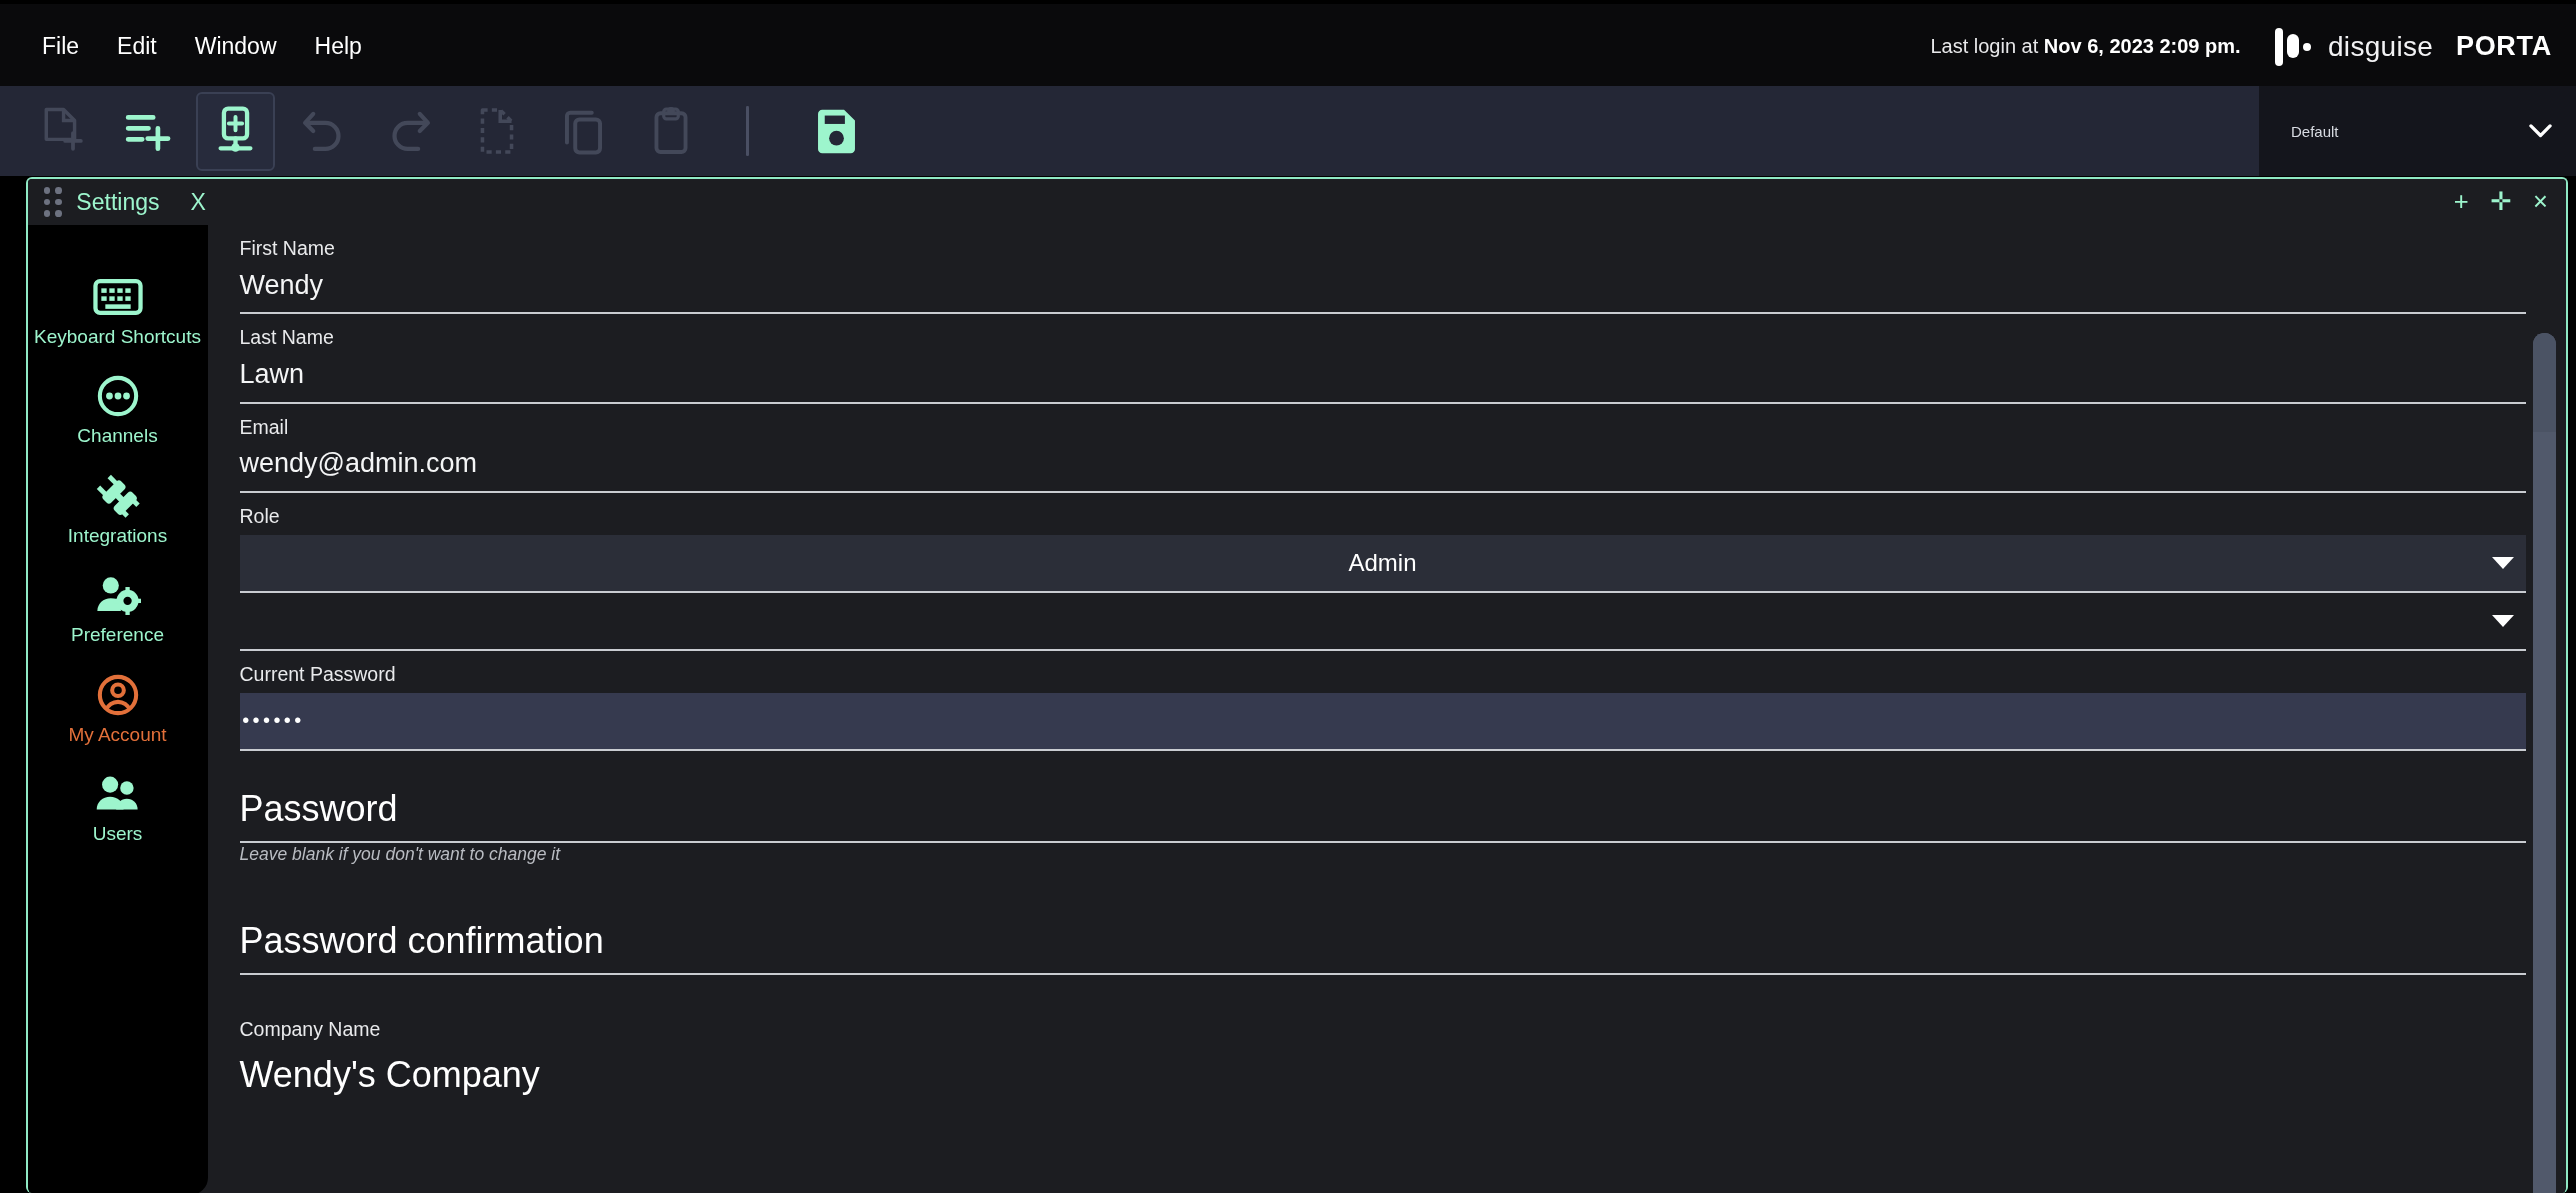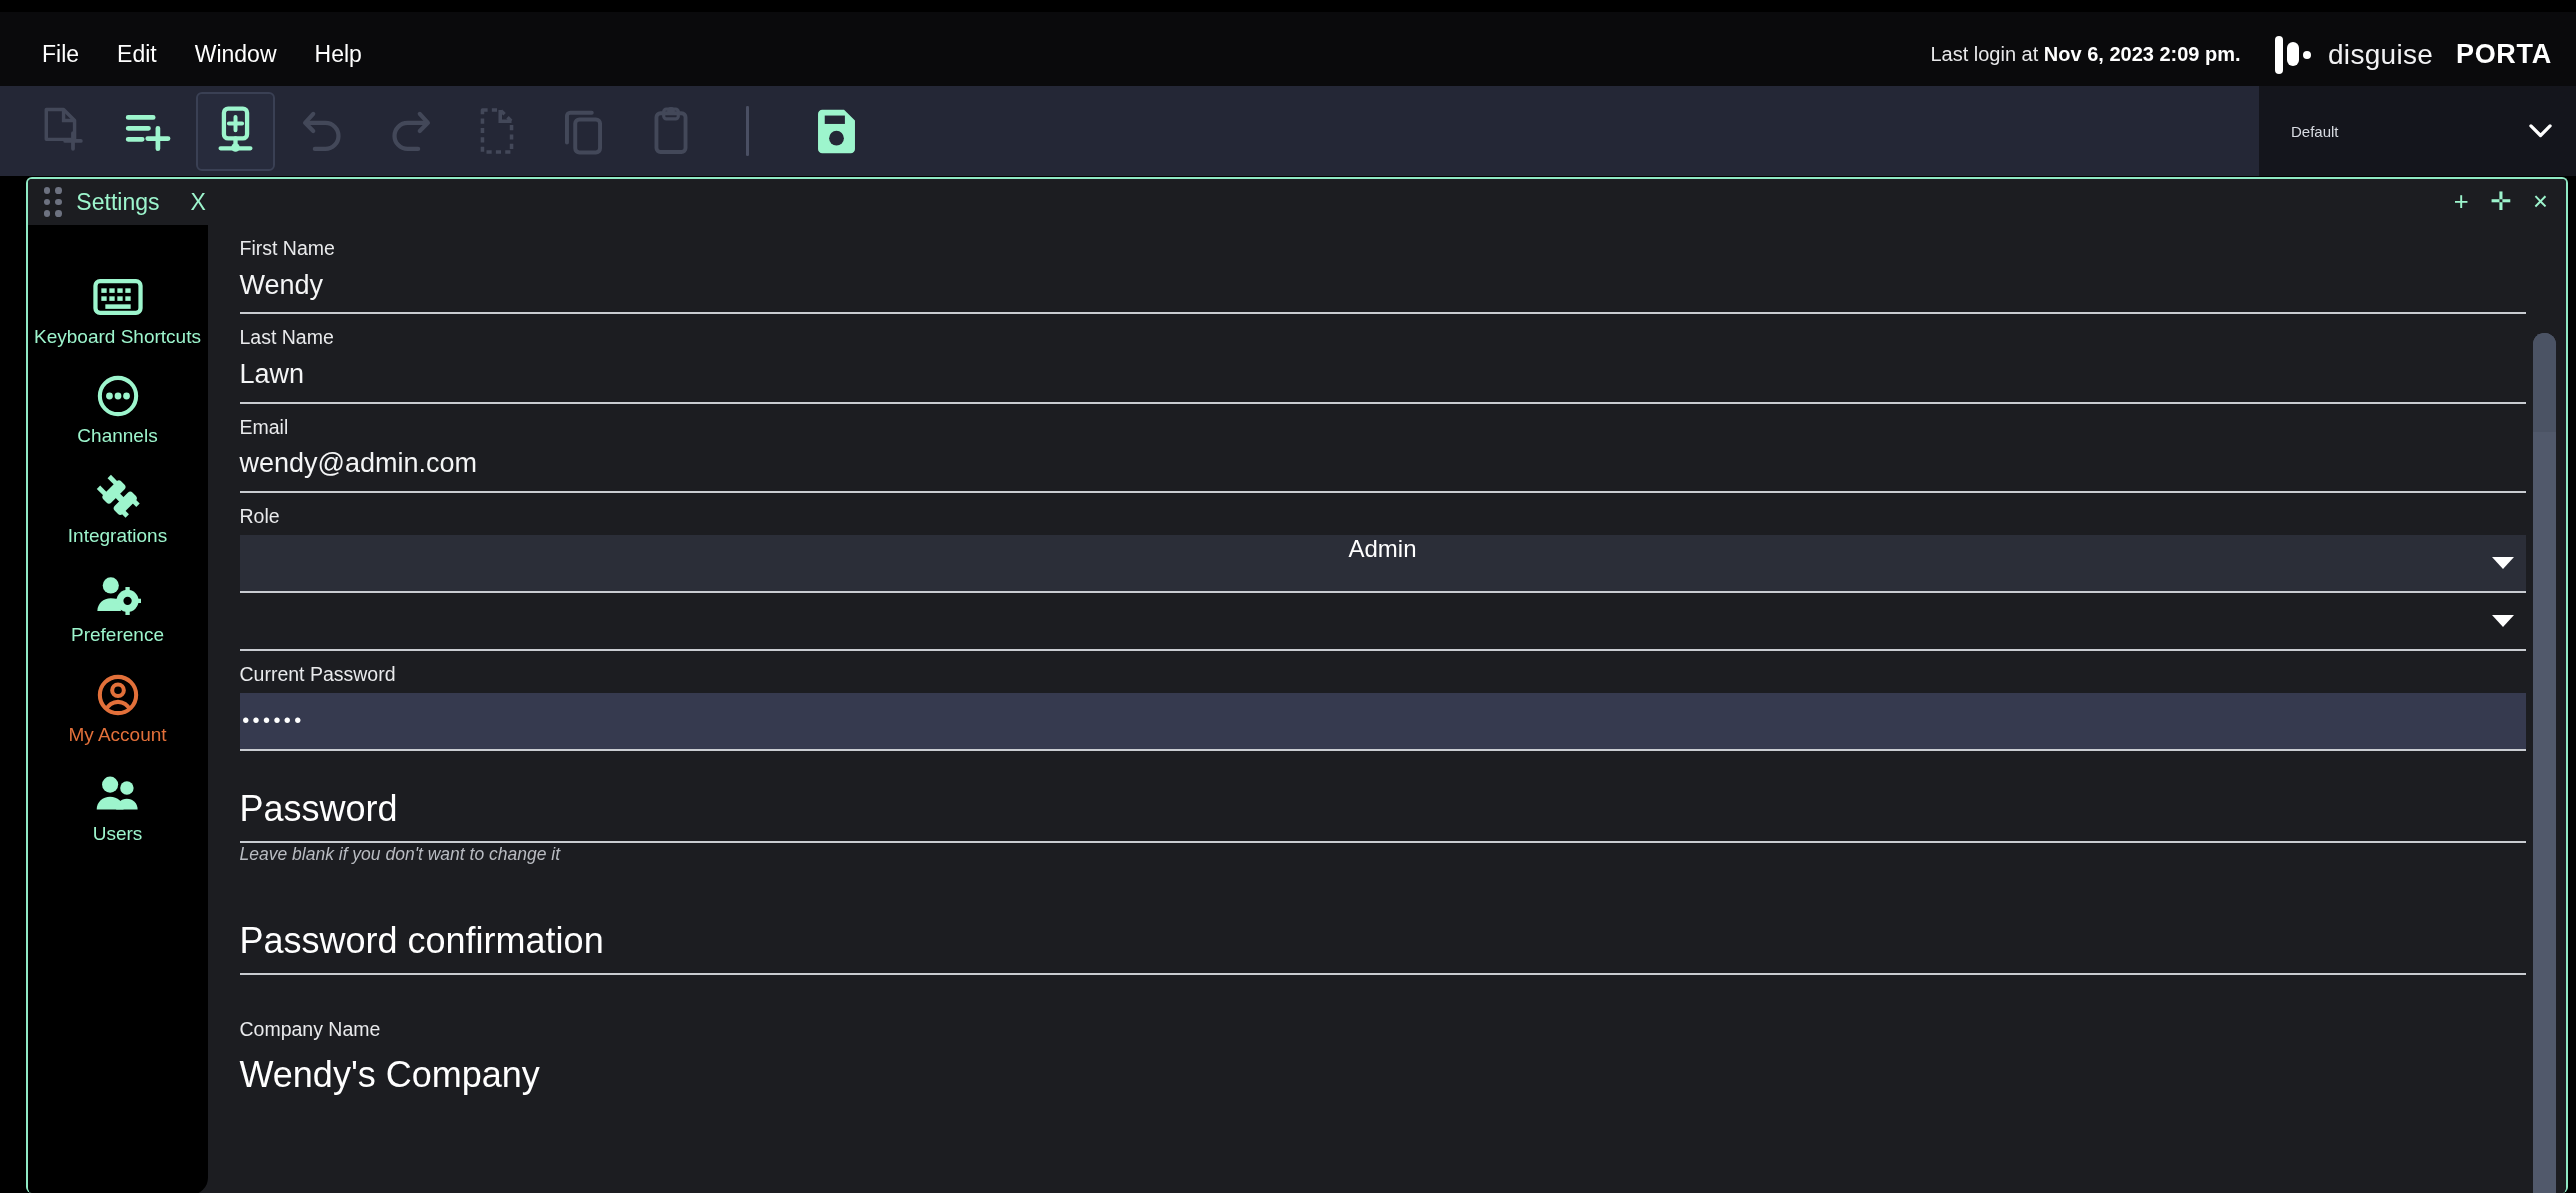--- a/index.html
+++ b/index.html
@@ -6,21 +6,21 @@
   html, body {
     width: 2576px; height: 1193px;
     background: #000000;
     font-family: "Liberation Sans", sans-serif;
     overflow: hidden;
   }
   body { position: relative; }
 
   
   .menubar {
-    position: absolute; left: 0; top: 12px;
+    position: absolute; left: 0; top: 4px;
     width: 2576px; height: 86px;
     background: #0a0a0c;
     display: flex; align-items: center;
     border-bottom: 0.7px solid #1a1a20;
   }
   .menubar-left { display: flex; align-items: center; padding-left: 23px; gap: 0px; }
   .menu-item {
     color: #ffffff; font-size: 23px; line-height: 1;
     padding: 10.7px 19px; cursor: default; white-space: nowrap;
   }
@@ -131,21 +131,21 @@
     color: #e9eaec; font-size: 19.5px; padding-top: 12px; padding-bottom: 6.7px; display: block;
   }
   .field-value {
     color: #f4f5f6; font-size: 27px; line-height: 1.1;
     padding: 4px 0 12px 0; display: block;
   }
   .field-underline { height: 2px; background: #c9ccd1; width: 100%; }
 
   .select-box {
     background: #2b2e38; height: 56px;
-    display: flex; justify-content: center;
+    display: flex; align-items: center; justify-content: center;
     position: relative;
   }
   .select-box .sel-val { color: #ffffff; font-size: 24px; }
   .caret {
     position: absolute; right: 12px; top: 50%; transform: translateY(-50%);
     width: 0; height: 0; border-left: 11.4px solid transparent;
     border-right: 11.4px solid transparent; border-top: 12.8px solid #ffffff;
   }
   .select-empty { background: transparent; height: 56px; position: relative; }
 

